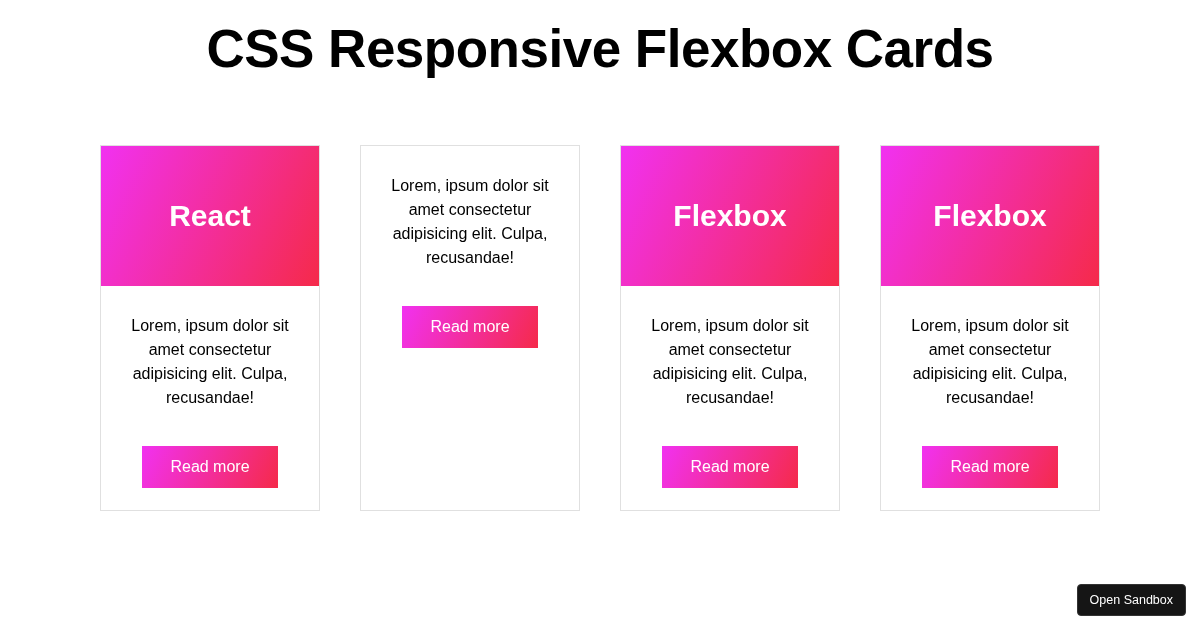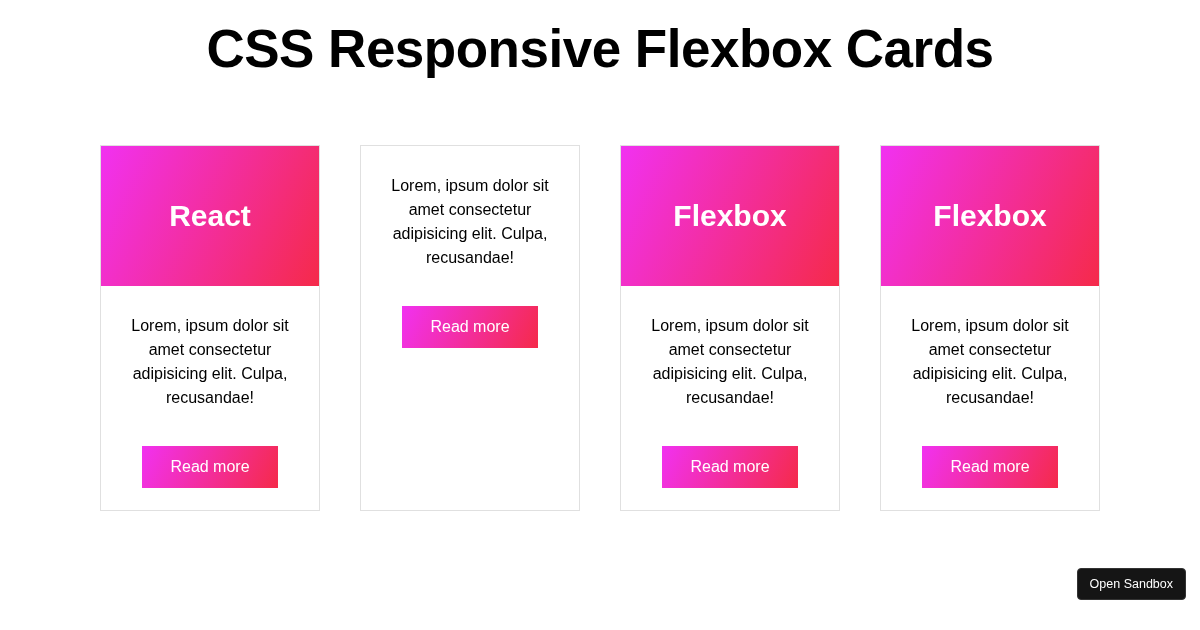--- a/index.html
+++ b/index.html
@@ -68,21 +68,21 @@
       color: #fff;
       border: none;
       padding: 12px 0;
       width: 136px;
       font-size: 16px;
       cursor: pointer;
       font-family: inherit;
     }
     .open-sandbox {
       position: absolute;
-      bottom: 30px;
+      bottom: 14px;
       right: 14px;
       background: #151515;
       color: #fff;
       border: 1px solid #333;
       border-radius: 4px;
       padding: 8px 12px;
       font-size: 12.5px;
       cursor: pointer;
       font-family: inherit;
     }

